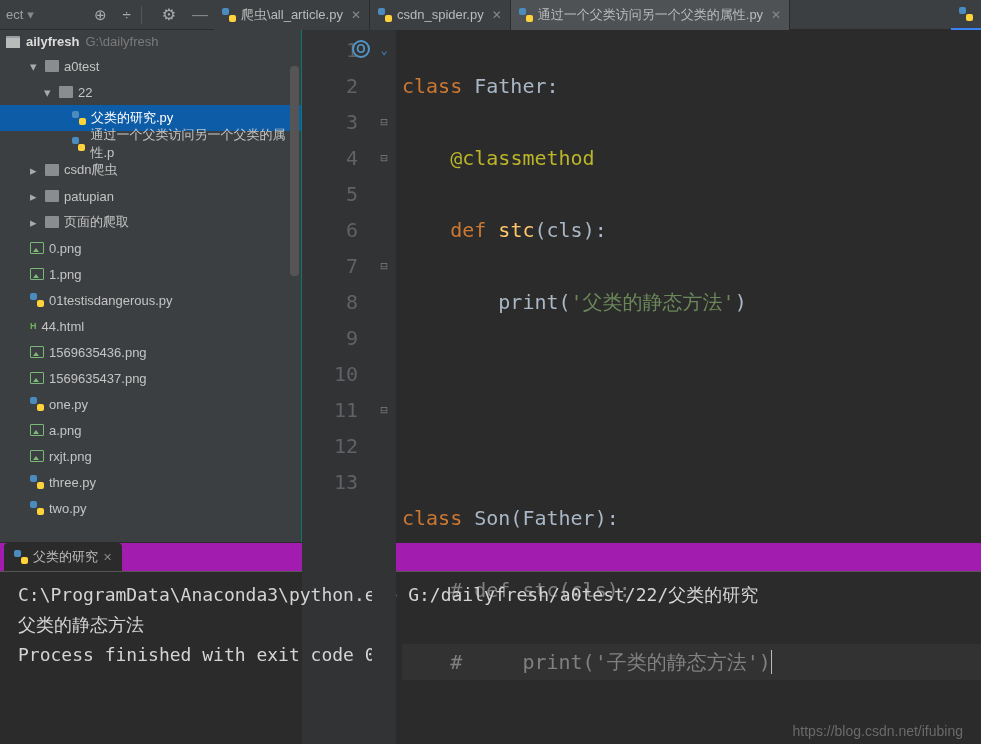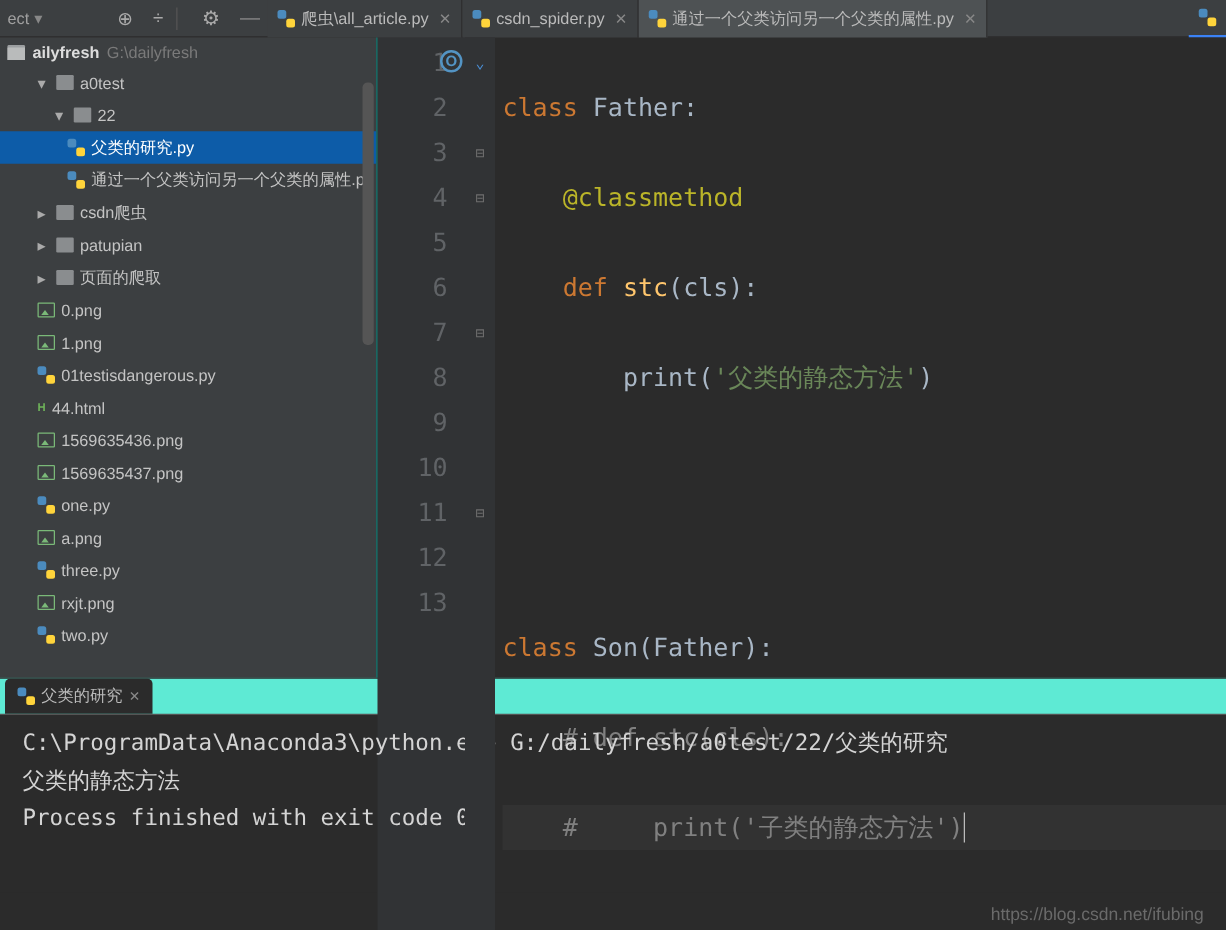--- a/index.html
+++ b/index.html
@@ -47,21 +47,21 @@
   display: flex; align-items: center; gap: 6px;
   padding: 4px 6px; color: #ccc;
 }
 .project-root .path { color: #7a7a7a; }
 .tree-item {
   display: flex; align-items: center; gap: 5px;
   height: 26px; padding-left: 16px; color: #c4c4c4;
 }
 .tree-item.d1 { padding-left: 30px; }
 .tree-item.d2 { padding-left: 44px; }
-.tree-item.d3 { padding-left: 54px; }
+.tree-item.d3 { padding-left: 72px; }
 .tree-item.selected { background: #0d5ca8; color: #fff; }
 .chev { color: #aaa; width: 10px; }
 .folder-icon { width: 14px; height: 12px; background: #8a8d8f; border-radius: 1px; }
 .folder-icon.pkg { background: #8a8d8f; position: relative; }
 .img-icon {
   width: 14px; height: 12px; border: 1px solid #7ab978; border-radius: 1px; position: relative;
 }
 .img-icon::after {
   content: ""; position: absolute; left: 2px; bottom: 1px;
   border-left: 3px solid transparent; border-right: 3px solid transparent;
@@ -108,21 +108,21 @@
 .caret { border-right: 1px solid #bbb; }
 .hint-icon {
   position: absolute; left: 352px; top: 40px;
   width: 18px; height: 18px; border-radius: 50%;
   border: 2px solid #5394c4;
   display: flex; align-items: center; justify-content: center;
   color: #5394c4; font-size: 12px; font-weight: bold;
 }
 
 .console-tab-bar {
-  height: 30px; background: #5eead4;
+  height: 30px; background: #a21caf;
   border-top: 1px solid #2b2b2b; border-bottom: 1px solid #555;
   display: flex; align-items: flex-end;
 }
 .ctab {
   display: flex; align-items: center; gap: 5px;
   height: 28px; padding: 0 10px; margin-left: 4px;
   background: #2b2b2b; border-radius: 4px 4px 0 0;
   font-size: 13px; color: #bbb;
 }
 .ctab .close { color: #888; font-size: 11px; }
@@ -255,26 +255,26 @@
     </div>
     <div class="tree-item d1">
       <span class="pyicon"></span>
       <span>one.py</span>
     </div>
     <div class="tree-item d1">
       <span class="img-icon"></span>
       <span>a.png</span>
     </div>
     <div class="tree-item d1">
+      <span class="img-icon"></span>
+      <span>rxjt.png</span>
+    </div>
+    <div class="tree-item d1">
       <span class="pyicon"></span>
       <span>three.py</span>
-    </div>
-    <div class="tree-item d1">
-      <span class="img-icon"></span>
-      <span>rxjt.png</span>
     </div>
     <div class="tree-item d1">
       <span class="pyicon"></span>
       <span>two.py</span>
     </div>
     <div class="sidebar-scroll"></div>
   </div>
 
   <div class="editor">
     <div class="code-area">

